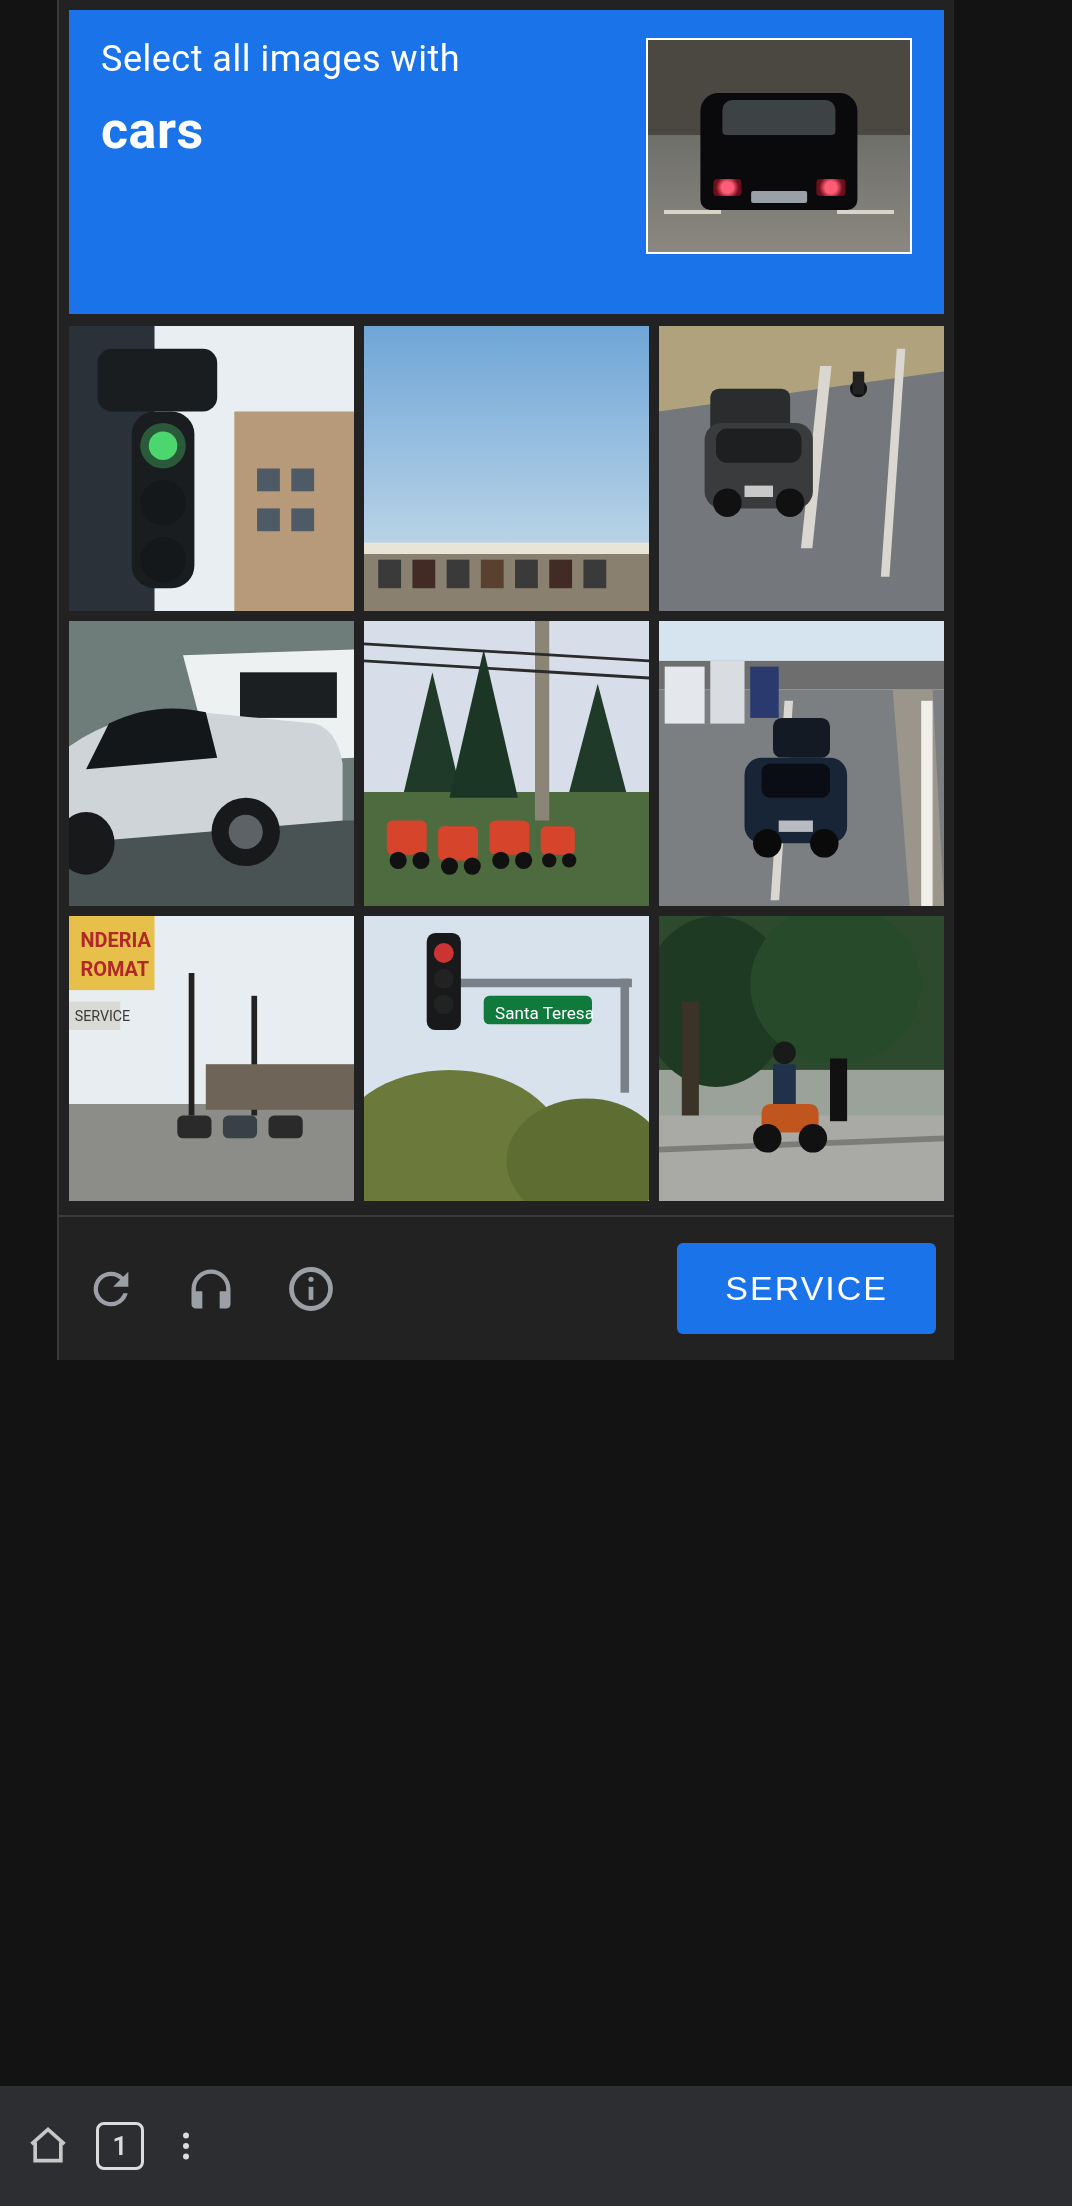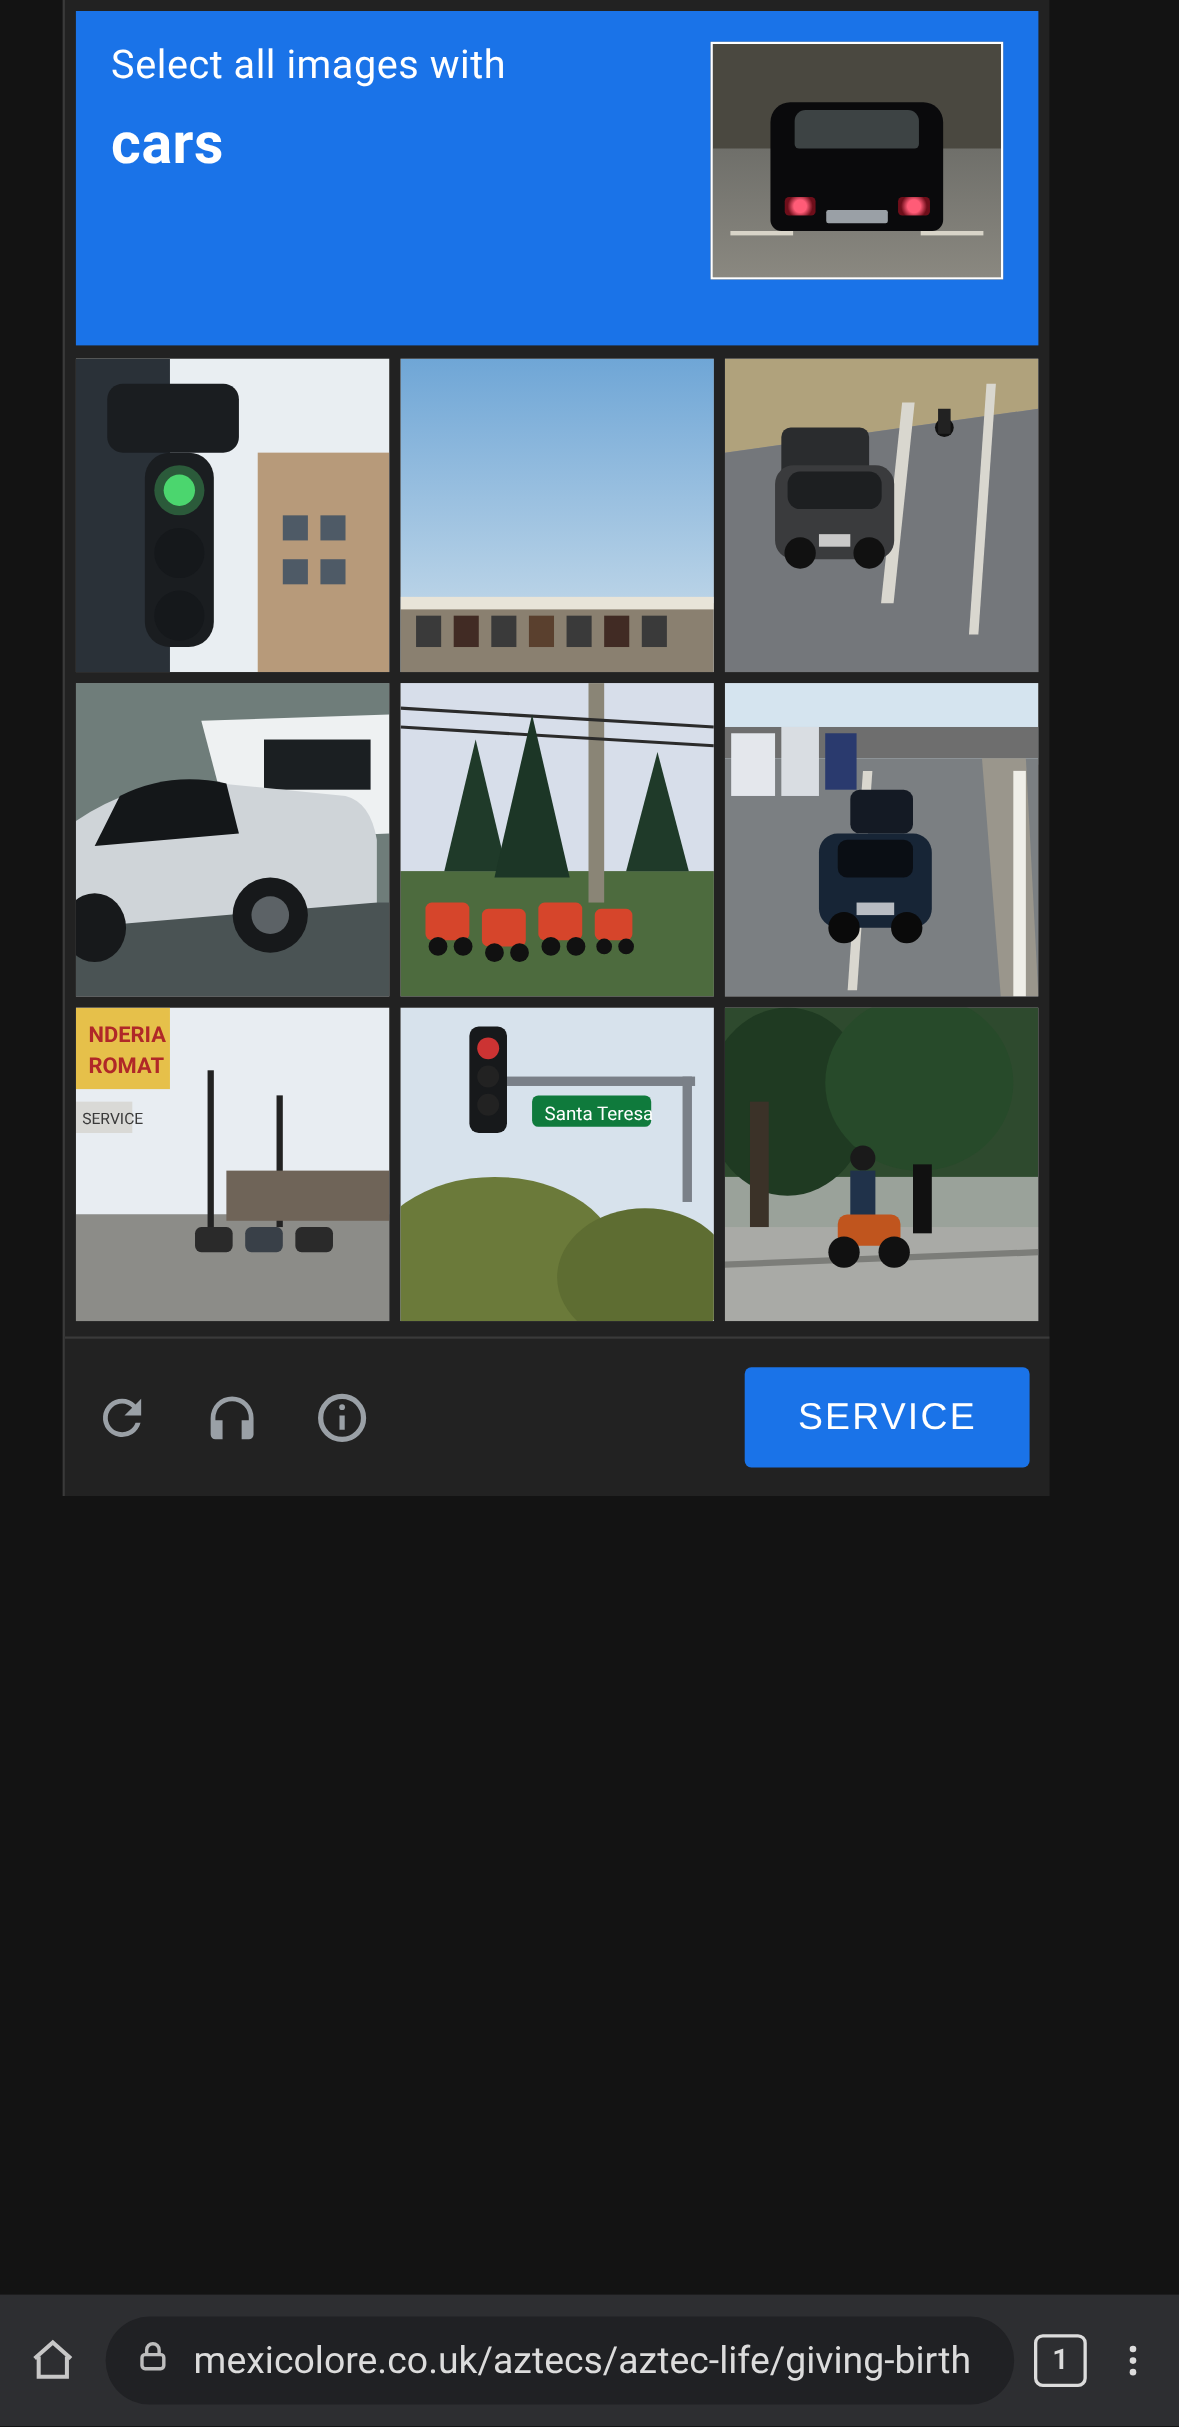--- a/index.html
+++ b/index.html
@@ -407,29 +407,20 @@
     </div>
   </div>
 
   <div class="navbar">
     <div class="hbtn">
       <svg viewBox="0 0 24 24" width="44" height="44" fill="none" stroke="currentColor" stroke-width="2">
           <path d="M3 11 12 3l9 8"></path>
           <path d="M5 10v10h14V10"></path>
         </svg>
     </div>
-    <div class="url">
-      <span class="lock">
-        <svg viewBox="0 0 24 24" width="34" height="34" fill="none" stroke="currentColor" stroke-width="2.2">
-            <rect x="5" y="11" width="14" height="9" rx="2"></rect>
-            <path d="M8 11V8a4 4 0 0 1 8 0v3"></path>
-          </svg>
-      </span>
-      <span class="txt">mexicolore.co.uk/aztecs/aztec-life/giving-birth</span>
-    </div>
     <div class="tabcount">1</div>
     <div class="menu">
       <svg viewBox="0 0 24 24" width="36" height="36" fill="currentColor">
           <circle cx="12" cy="5" r="2"></circle>
           <circle cx="12" cy="12" r="2"></circle>
           <circle cx="12" cy="19" r="2"></circle>
         </svg>
     </div>
   </div>
 

